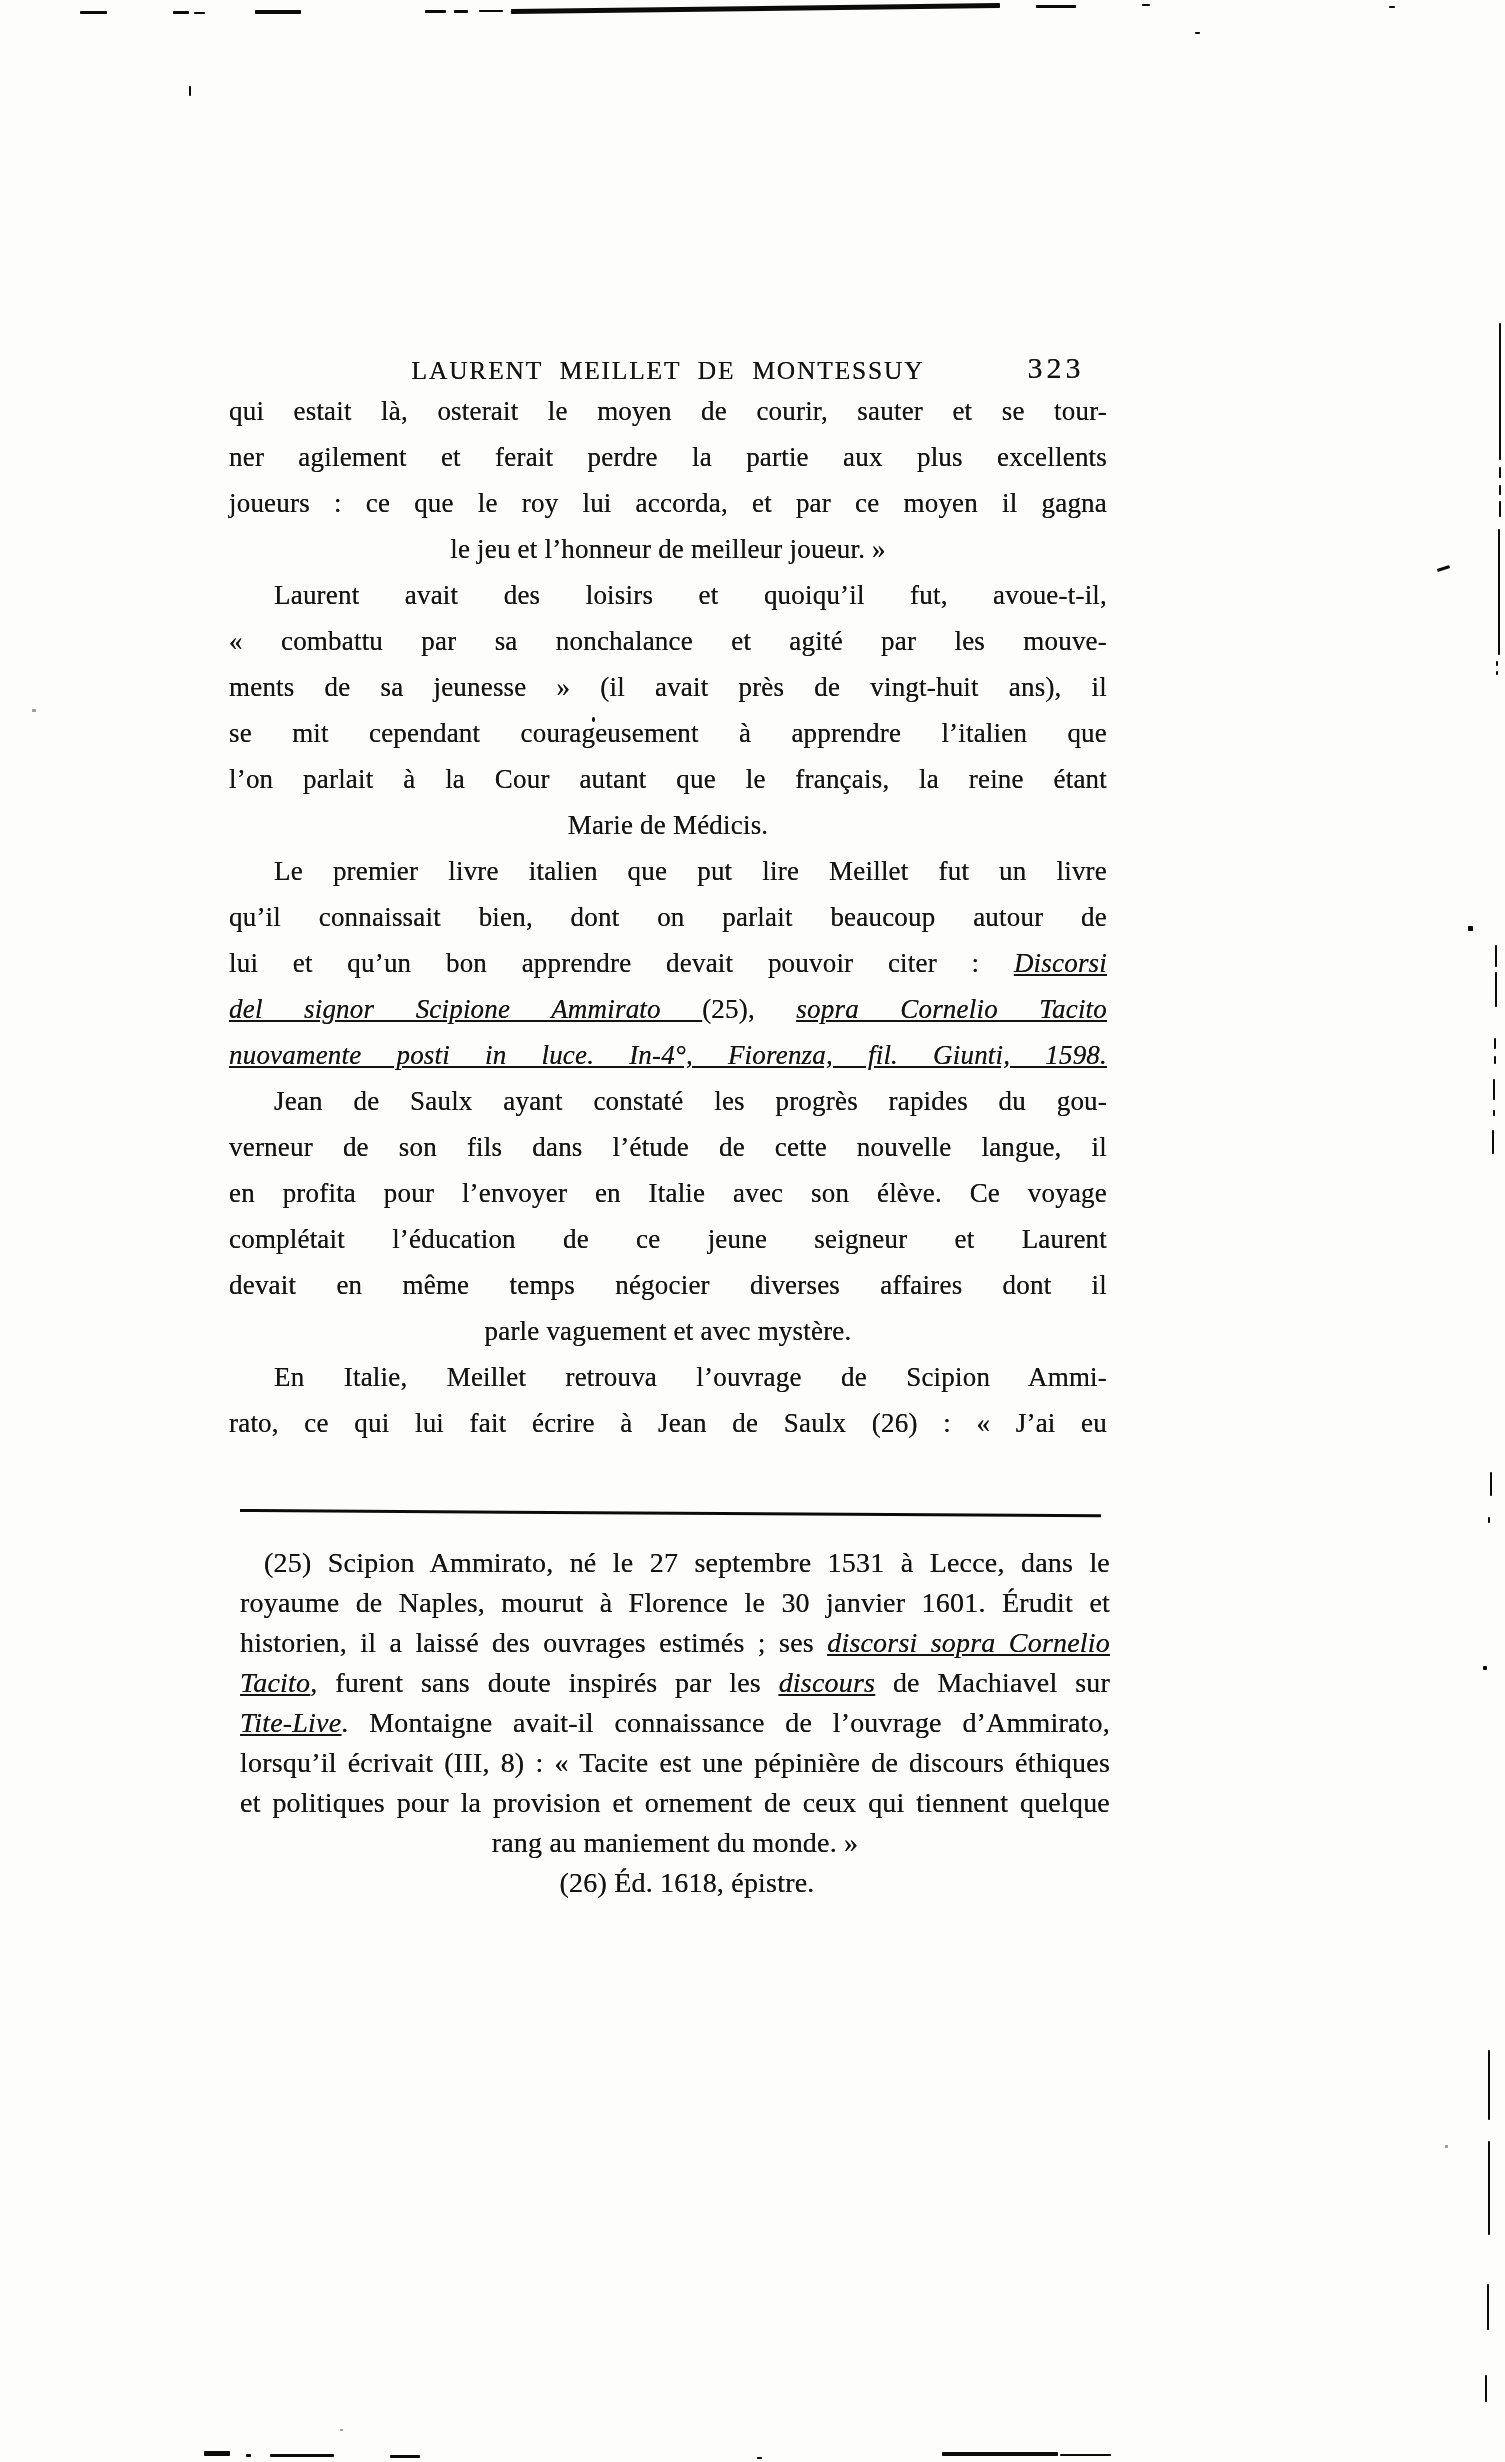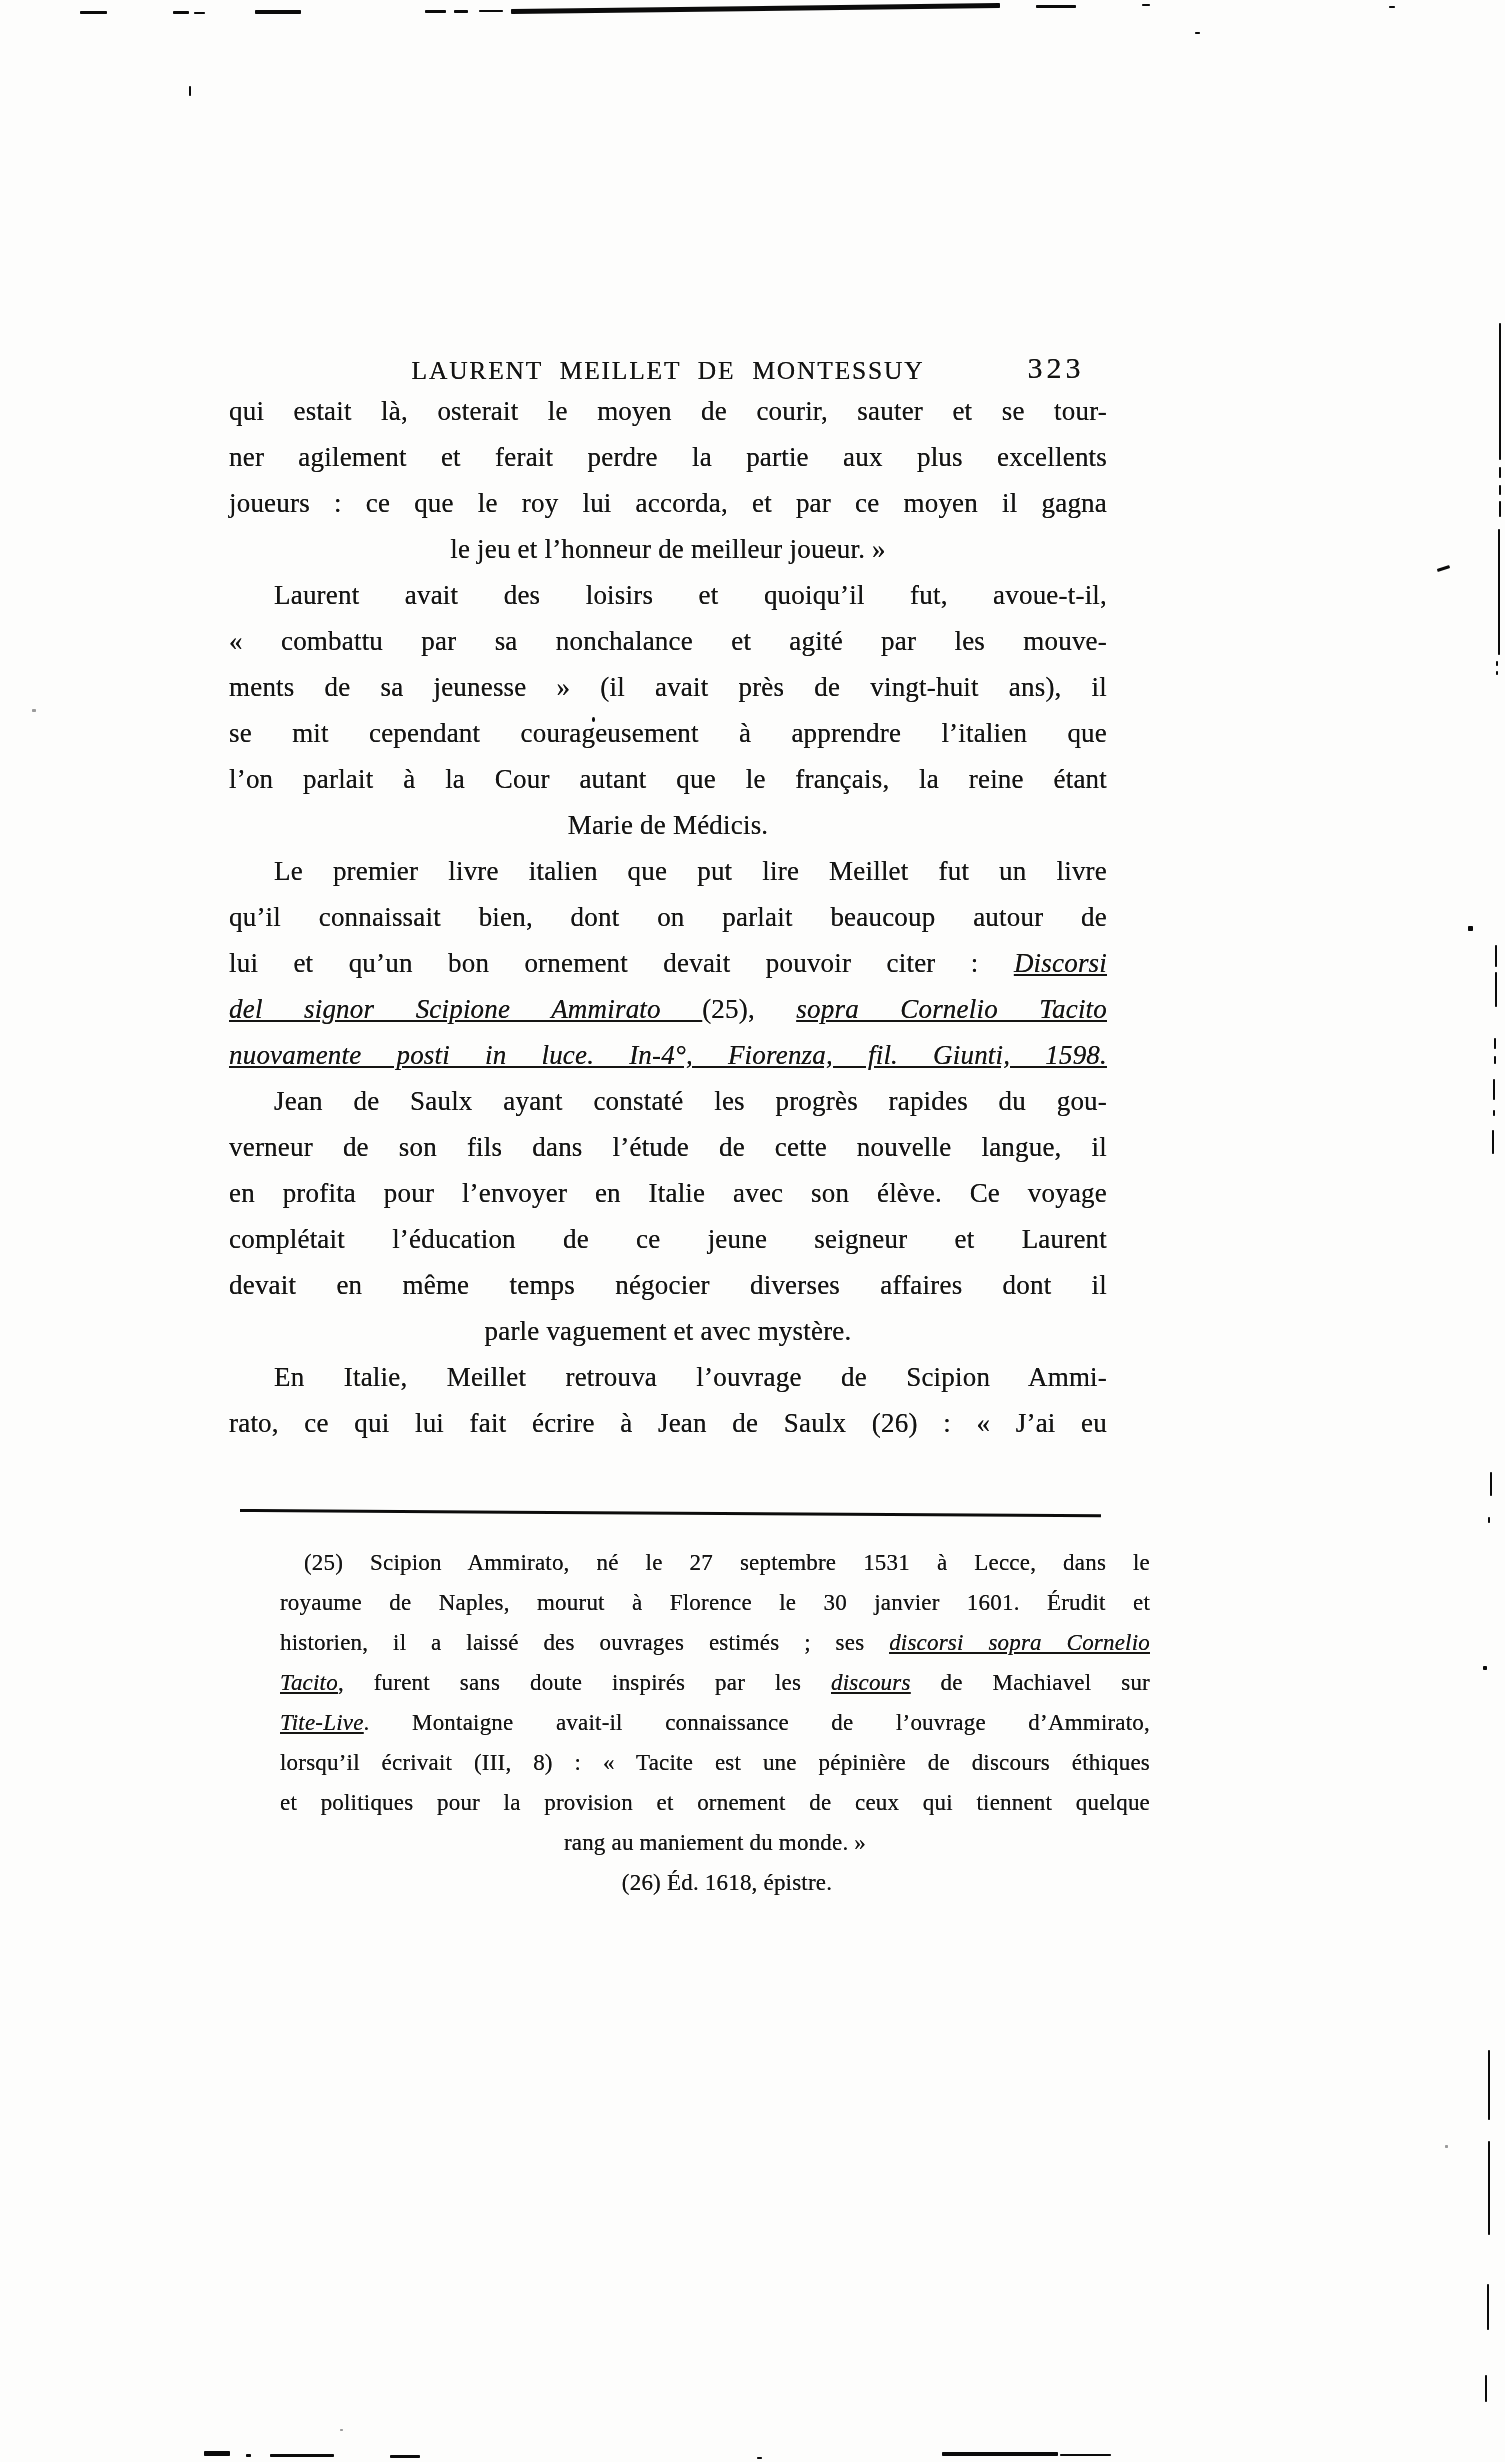--- a/index.html
+++ b/index.html
@@ -23,23 +23,22 @@
     font-size:30px;letter-spacing:4px;text-shadow:0 0 0.4px #3a3a3a;
   }
   
   .bodytext{
     position:absolute;top:388px;left:229px;width:878px;
     font-size:27px;line-height:46px;letter-spacing:0.2px;
     text-shadow:0 0 0.4px #3a3a3a;
   }
   .foottext{
     position:absolute;top:1543px;left:240px;width:870px;
-    font-size:23px;line-height:40px;letter-spacing:0.2px;
+    font-size:28px;line-height:40px;letter-spacing:0.2px;
     text-shadow:0 0 0.3px #3a3a3a;
-    margin-left:40px;
   }
   .line{text-align:center;}
   .line.j{text-align:justify;text-align-last:justify;}
   .para.indent .line:first-child{text-indent:45px;}
   .foottext .para.indent .line:first-child{text-indent:24px;}
   .it{font-style:italic;text-decoration:underline;}
   
   .footrule{
     position:absolute;top:1509px;left:240px;width:861px;height:3.2px;
     background:#0c0c0c;transform:rotate(0.35deg);transform-origin:left center;
@@ -83,21 +82,21 @@
         <div class="line j"><span>Laurent avait des loisirs et quoiqu’il fut, avoue-t-il,</span></div>
         <div class="line j"><span>« combattu par sa nonchalance et agité par les mouve-</span></div>
         <div class="line j"><span>ments de sa jeunesse » (il avait près de vingt-huit ans), il</span></div>
         <div class="line j"><span>se mit cependant courageusement à apprendre l’italien que</span></div>
         <div class="line j"><span>l’on parlait à la Cour autant que le français, la reine étant</span></div>
         <div class="line"><span>Marie de Médicis.</span></div>
       </div>
       <div class="para indent">
         <div class="line j"><span>Le premier livre italien que put lire Meillet fut un livre</span></div>
         <div class="line j"><span>qu’il connaissait bien, dont on parlait beaucoup autour de</span></div>
-        <div class="line j"><span>lui et qu’un bon ornement devait pouvoir citer : </span><span class="it">Discorsi</span></div>
+        <div class="line j"><span>lui et qu’un bon apprendre devait pouvoir citer : </span><span class="it">Discorsi</span></div>
         <div class="line j"><span class="it">del signor Scipione Ammirato </span><span>(25), </span><span class="it">sopra Cornelio Tacito</span></div>
         <div class="line j"><span class="it">nuovamente posti in luce. In-4°, Fiorenza, fil. Giunti, 1598.</span></div>
       </div>
       <div class="para indent">
         <div class="line j"><span>Jean de Saulx ayant constaté les progrès rapides du gou-</span></div>
         <div class="line j"><span>verneur de son fils dans l’étude de cette nouvelle langue, il</span></div>
         <div class="line j"><span>en profita pour l’envoyer en Italie avec son élève. Ce voyage</span></div>
         <div class="line j"><span>complétait l’éducation de ce jeune seigneur et Laurent</span></div>
         <div class="line j"><span>devait en même temps négocier diverses affaires dont il</span></div>
         <div class="line"><span>parle vaguement et avec mystère.</span></div>

